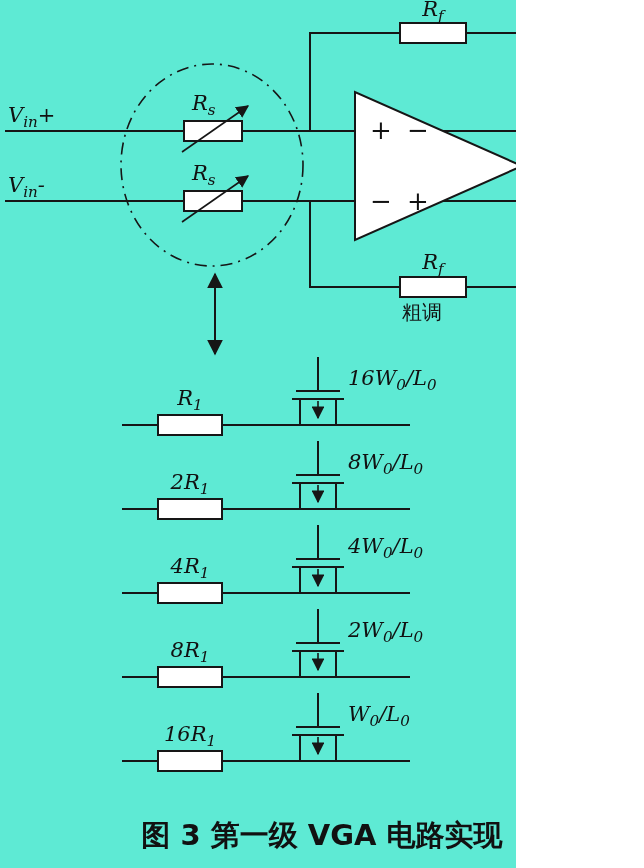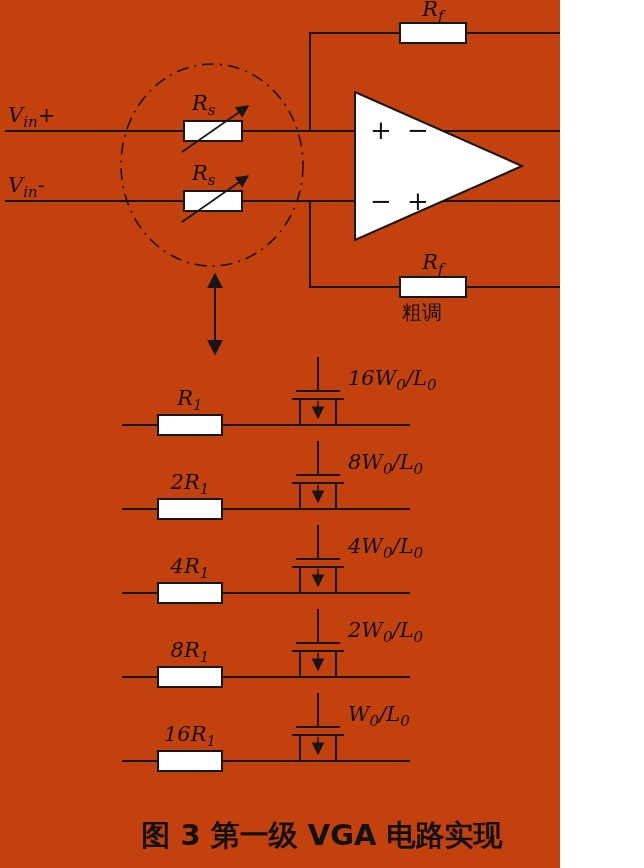--- a/index.html
+++ b/index.html
@@ -1,16 +1,16 @@
 <!DOCTYPE html>
 <html><head>
 <meta charset="utf-8">
 <style>
   html,body{margin:0;padding:0;background:#ffffff;}
-  .page{position:relative;width:560px;height:868px;background:#c2410c;overflow:hidden;
+  .page{position:relative;width:516px;height:868px;background:#5eead4;overflow:hidden;
         font-family:"DejaVu Serif", serif;}
   svg{position:absolute;left:0;top:0;}
   .wire{stroke:#161616;stroke-width:2;fill:none;}
   .thin{stroke:#161616;stroke-width:1.6;fill:none;}
   .box{stroke:#161616;stroke-width:2;fill:#ffffff;}
   .lbl{font-family:"DejaVu Serif", serif;font-style:italic;font-size:21px;fill:#111;}
   .sign{font-family:"DejaVu Serif", serif;font-size:26px;fill:#111;}
   .cn{font-family:"DejaVu Sans", sans-serif;font-size:20px;fill:#111;}
   .caption{font-family:"DejaVu Sans", sans-serif;font-size:29px;font-weight:bold;fill:#111;}
 </style>

